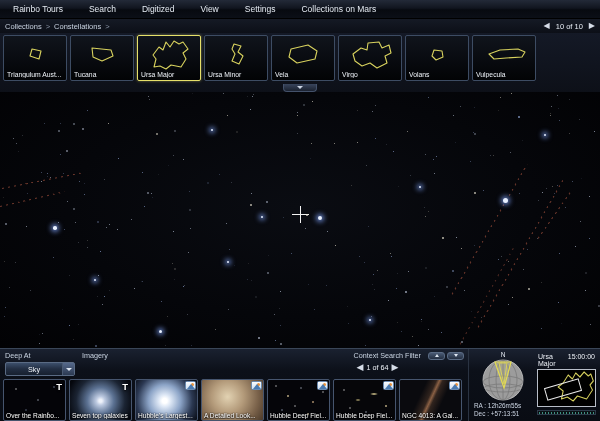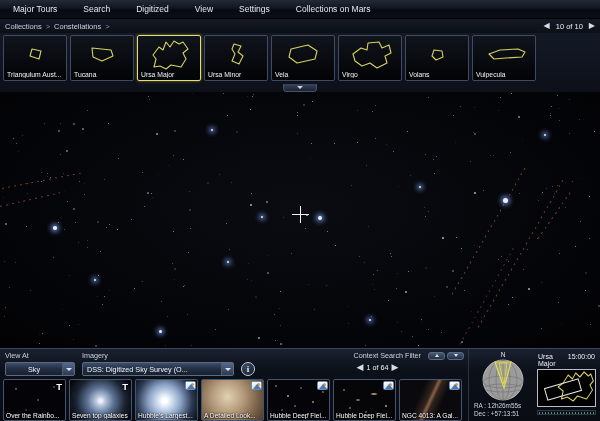--- a/index.html
+++ b/index.html
@@ -174,21 +174,21 @@
     background-image:repeating-linear-gradient(90deg, #3f8f80 0 1px, transparent 1px 3px);
     background-size:calc(100% - 2px) 3px; background-position:1px 1px; background-repeat:no-repeat;
     cursor:pointer; }
 </style>
 </head>
 <body>
 
 <div class="app">
 
   <div class="menubar">
-    <div class="menu-tab">Major Tours</div>
+    <div class="menu-tab">Rainbo Tours</div>
     <div class="menu-tab">Search</div>
     <div class="menu-tab">Digitized</div>
     <div class="menu-tab">View</div>
     <div class="menu-tab">Settings</div>
     <div class="menu-tab">Collections on Mars</div>
   </div>
 
   <div class="crumb-row">
     <span>Collections</span>
     <span class="crumb-sep">&gt;</span>
@@ -536,36 +536,29 @@
       <div class="bstar" style="left: 94px; top: 187px; height: 2px; width: 2px;"></div>
       <div class="bstar" style="left: 369px; top: 227px; height: 2px; width: 2px;"></div>
       <div class="bstar" style="left: 211px; top: 37px; height: 2px; width: 2px;"></div>
     </div>
 
   <div class="bottom">
     <div class="b-left">
       <div class="ctrl-row">
 
         <div class="ctl-group" style="width:70px;">
-          <div class="ctl-label">View At</div>
+          <div class="ctl-label">Deep At</div>
           <div class="dropdown w-lookat">
             <div class="dd-value">Sky</div>
             <div class="dd-btn"></div>
           </div>
         </div>
 
         <div class="ctl-group" style="margin-left:7px;">
           <div class="ctl-label">Imagery</div>
-          <div class="ctl-line">
-            <div class="dropdown w-imagery">
-              <div class="dd-value">DSS: Digitized Sky Survey (O...</div>
-              <div class="dd-btn"></div>
-            </div>
-            <div class="info-btn">i</div>
-          </div>
         </div>
 
         <div class="ctl-group filter-group">
           <div class="filter-head">
             <div class="ctl-label">Context Search Filter</div>
             <div class="chev-btns">
               <div class="chev-btn chev-up"></div>
               <div class="chev-btn chev-dn"></div>
             </div>
           </div>

